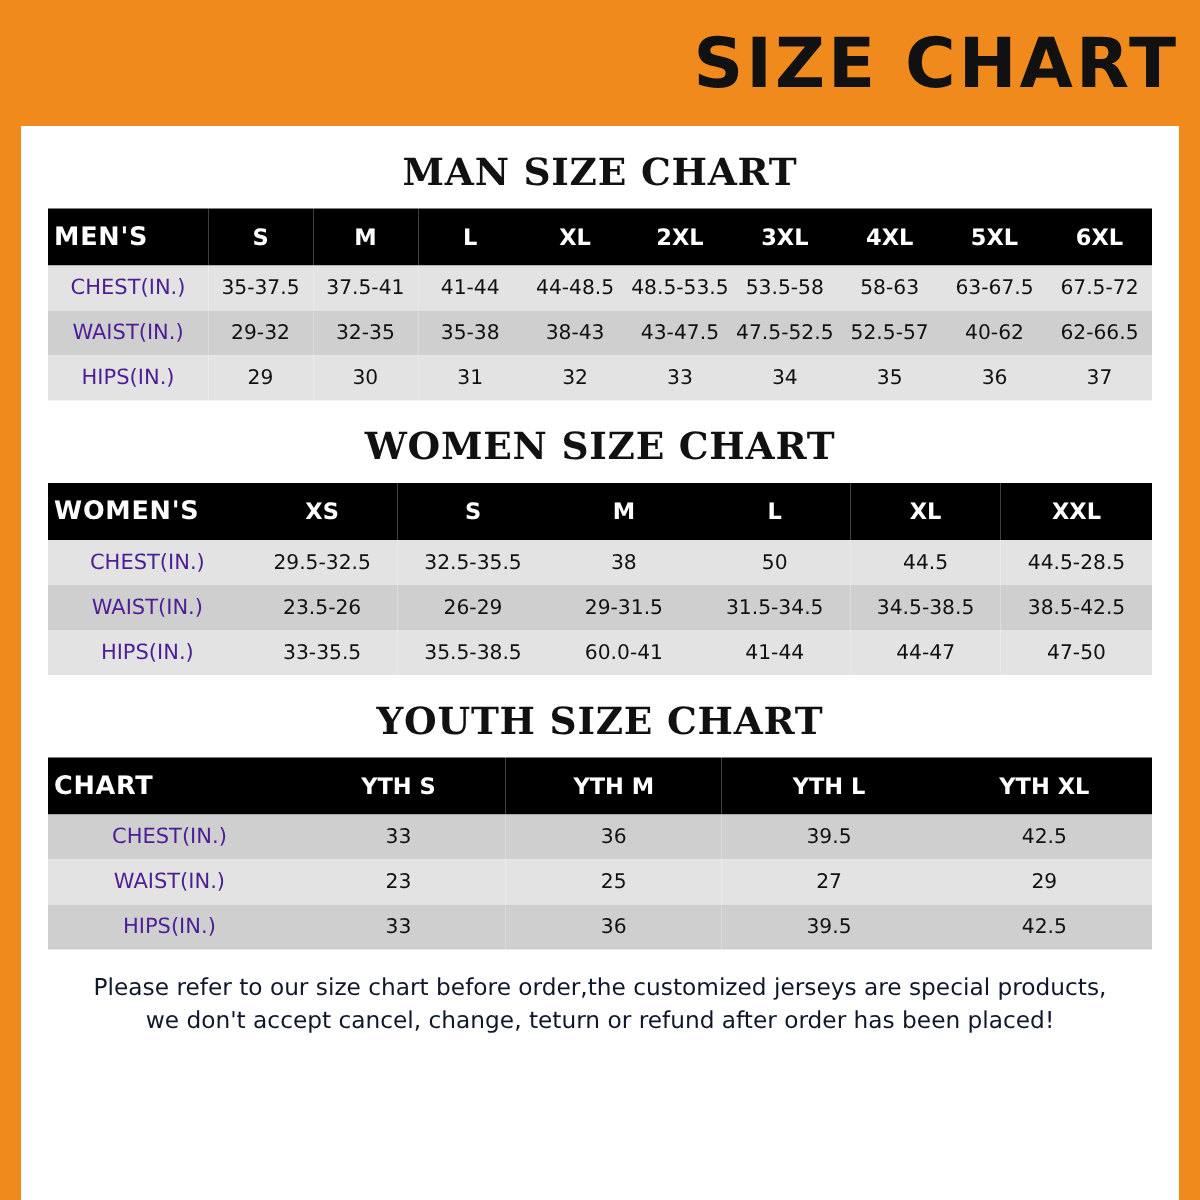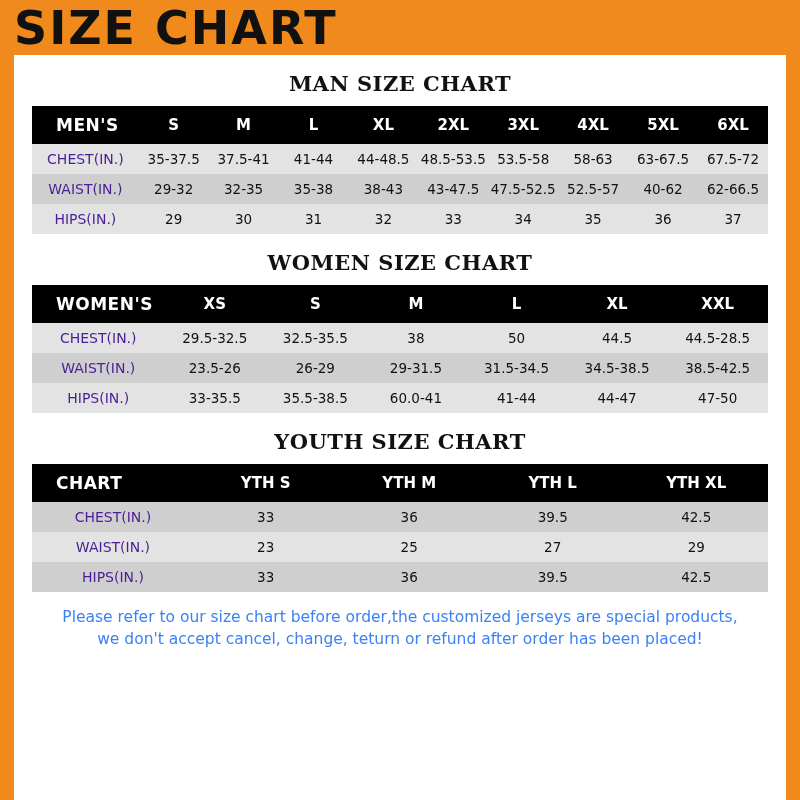--- a/index.html
+++ b/index.html
@@ -17,62 +17,62 @@
     position: relative;
     width: 800px;
     height: 800px;
     background: #ffffff;
     box-sizing: border-box;
     border-left: 14px solid #f08a1c;
     border-right: 14px solid #f08a1c;
   }
   .banner {
     background: #f08a1c;
-    height: 55px;
+    height: 84px;
     display: flex;
     align-items: center;
-    justify-content: flex-start;
+    justify-content: flex-end;
   }
   .banner-title {
     font-family: "DejaVu Sans", sans-serif;
     font-weight: bold;
     font-size: 46px;
     letter-spacing: 2px;
     color: #111111;
   }
   .content {
     padding: 0 18px;
     box-sizing: border-box;
   }
   .section-title {
     text-align: center;
     font-family: "DejaVu Serif", serif;
     font-weight: bold;
-    font-size: 21px;
+    font-size: 25px;
     color: #111111;
     margin: 16px 0 10px 0;
     letter-spacing: 0.5px;
   }
   table.size-table {
     width: 100%;
     border-collapse: collapse;
     table-layout: fixed;
     font-family: "DejaVu Sans", sans-serif;
   }
   table.size-table th {
     background: #000000;
     color: #ffffff;
     font-weight: bold;
     font-size: 15px;
     padding: 9px 2px;
     text-align: center;
   }
   table.size-table th.rowhead {
     text-align: left;
-    padding-left: 24px;
+    padding-left: 4px;
     font-size: 17px;
     letter-spacing: 0.5px;
   }
   table.size-table td {
     font-size: 13.5px;
     color: #111111;
     text-align: center;
     padding: 7px 2px;
   }
   table.size-table td.rowhead {
@@ -85,21 +85,21 @@
   tr.band-dark td { background: #cfcfcf; }
 
   
   .men col.c0 { width: 14.5%; }
   .women col.c0 { width: 18%; }
   .youth col.c0 { width: 22%; }
 
   .footer-note {
     margin-top: 14px;
     text-align: center;
-    color: #3b82f6;
+    color: #0f172a;
     font-family: "DejaVu Sans", sans-serif;
     font-size: 15.5px;
     line-height: 1.45;
     padding: 0 4px;
   }
   .footer-note div { white-space: nowrap; }
 </style>
 </head>
 <body>
 

